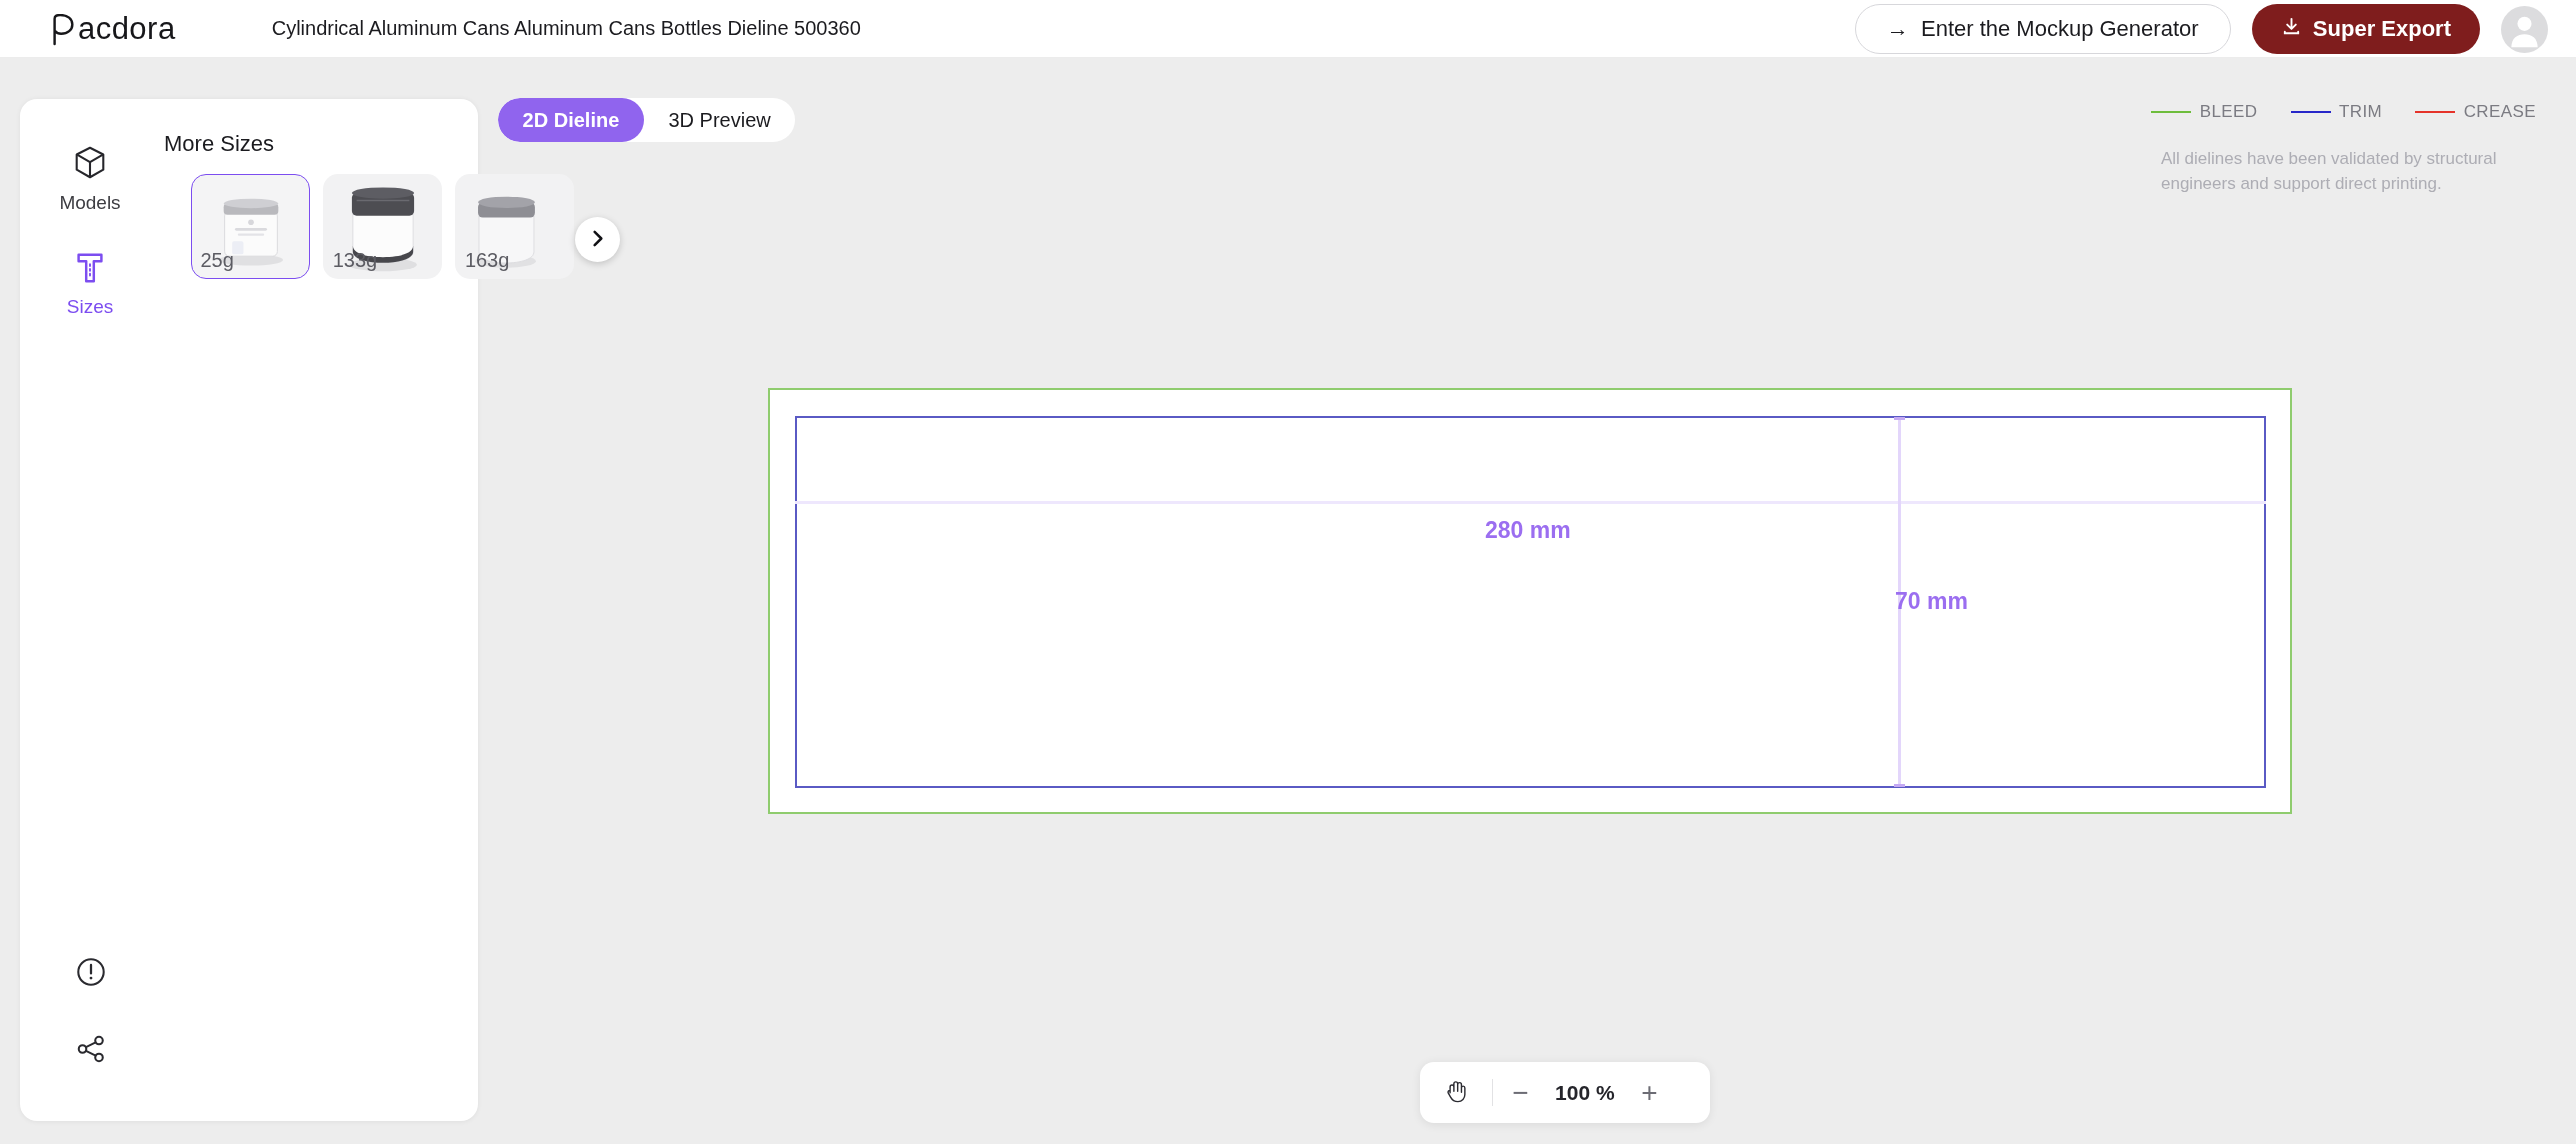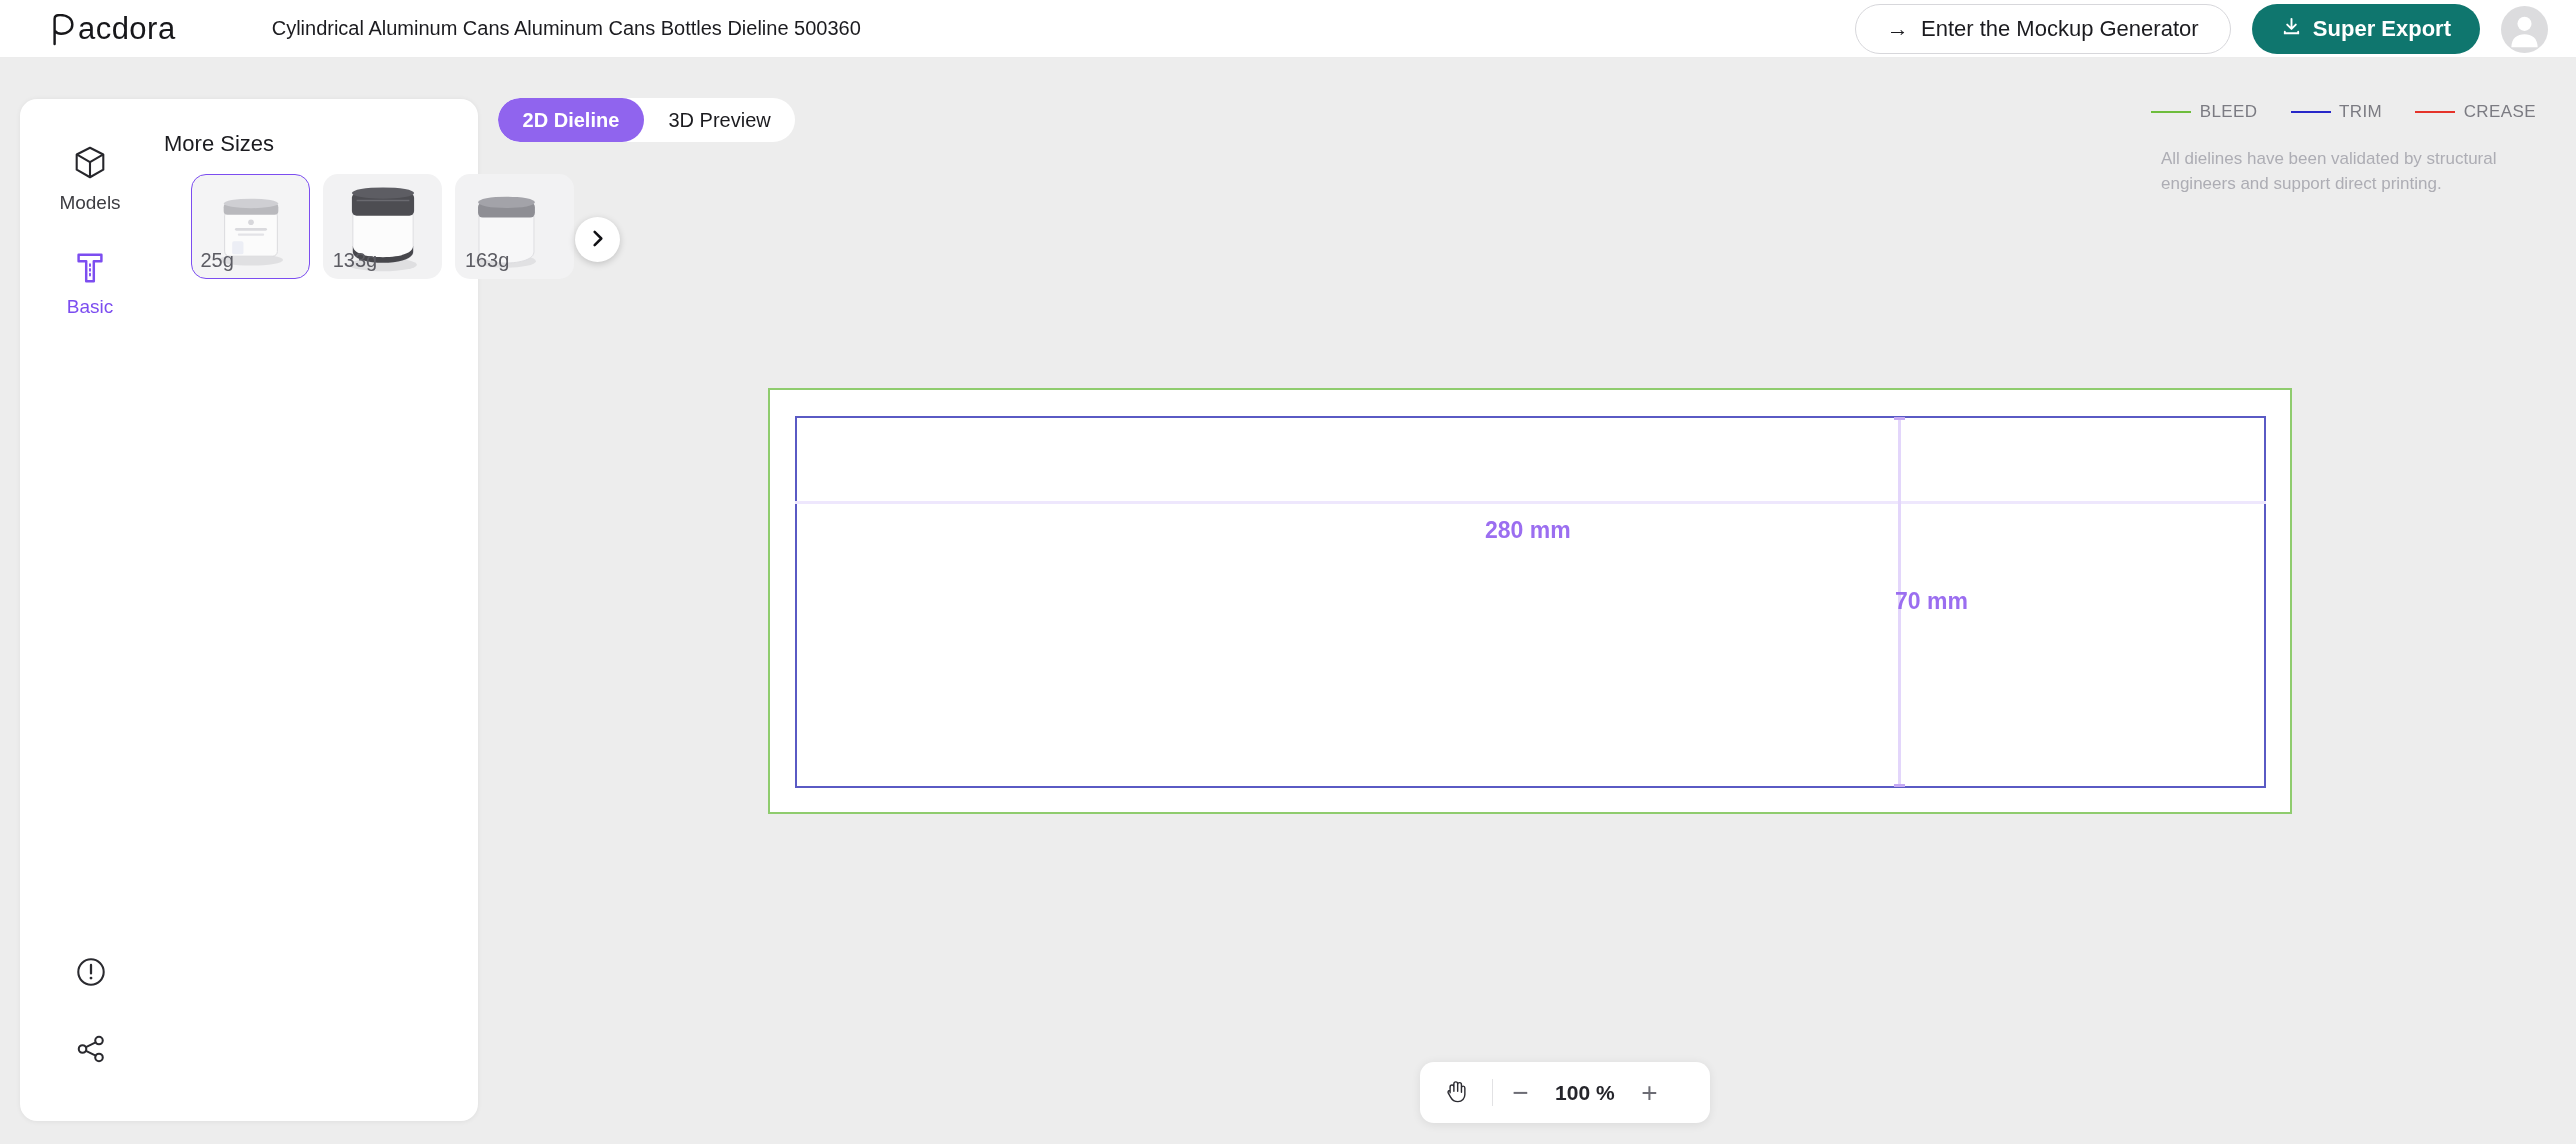--- a/index.html
+++ b/index.html
@@ -59,21 +59,21 @@
     font-size: 22px; color: #1b1b1f;
     cursor: pointer;
     white-space: nowrap;
   }
   .btn-mockup .arrow { font-size: 22px; line-height: 1; }
   .btn-export {
     height: 50px;
     padding: 0 29px;
     border: none;
     border-radius: 25.5px;
-    background: #0f766e;
+    background: #7f1d1d;
     color: #ffffff;
     display: flex; align-items: center; gap: 11.3px;
     font-size: 22px; font-weight: 700;
     cursor: pointer;
     white-space: nowrap;
   }
   .avatar {
     width: 47px; height: 47px;
     border-radius: 50%;
     background: #dcdcde;
@@ -313,21 +313,21 @@
       </span>
       <span class="rail-label">Models</span>
     </div>
     <div class="rail-item active">
       <span>
         <svg width="38" height="38" viewBox="0 0 40 40">
           <path d="M8 6 H32 V13 H24 V34 H16 V13 H8 Z" fill="none" stroke="#7c4df0" stroke-width="2.6" stroke-linejoin="round"></path>
           <path d="M20 16 V18 M20 21 V23 M20 26 V28" stroke="#7c4df0" stroke-width="2" stroke-linecap="round"></path>
         </svg>
       </span>
-      <span class="rail-label">Basic</span>
+      <span class="rail-label">Sizes</span>
     </div>
   </div>
 
   <div class="sizes">
     <div class="sizes-title">More Sizes</div>
     <div class="thumb-row">
 
       <div class="thumb selected">
         <svg class="can" width="91" height="81" viewBox="0 0 96 86">
           <ellipse cx="48" cy="78" rx="34" ry="6" fill="#e0e0e2"></ellipse>

